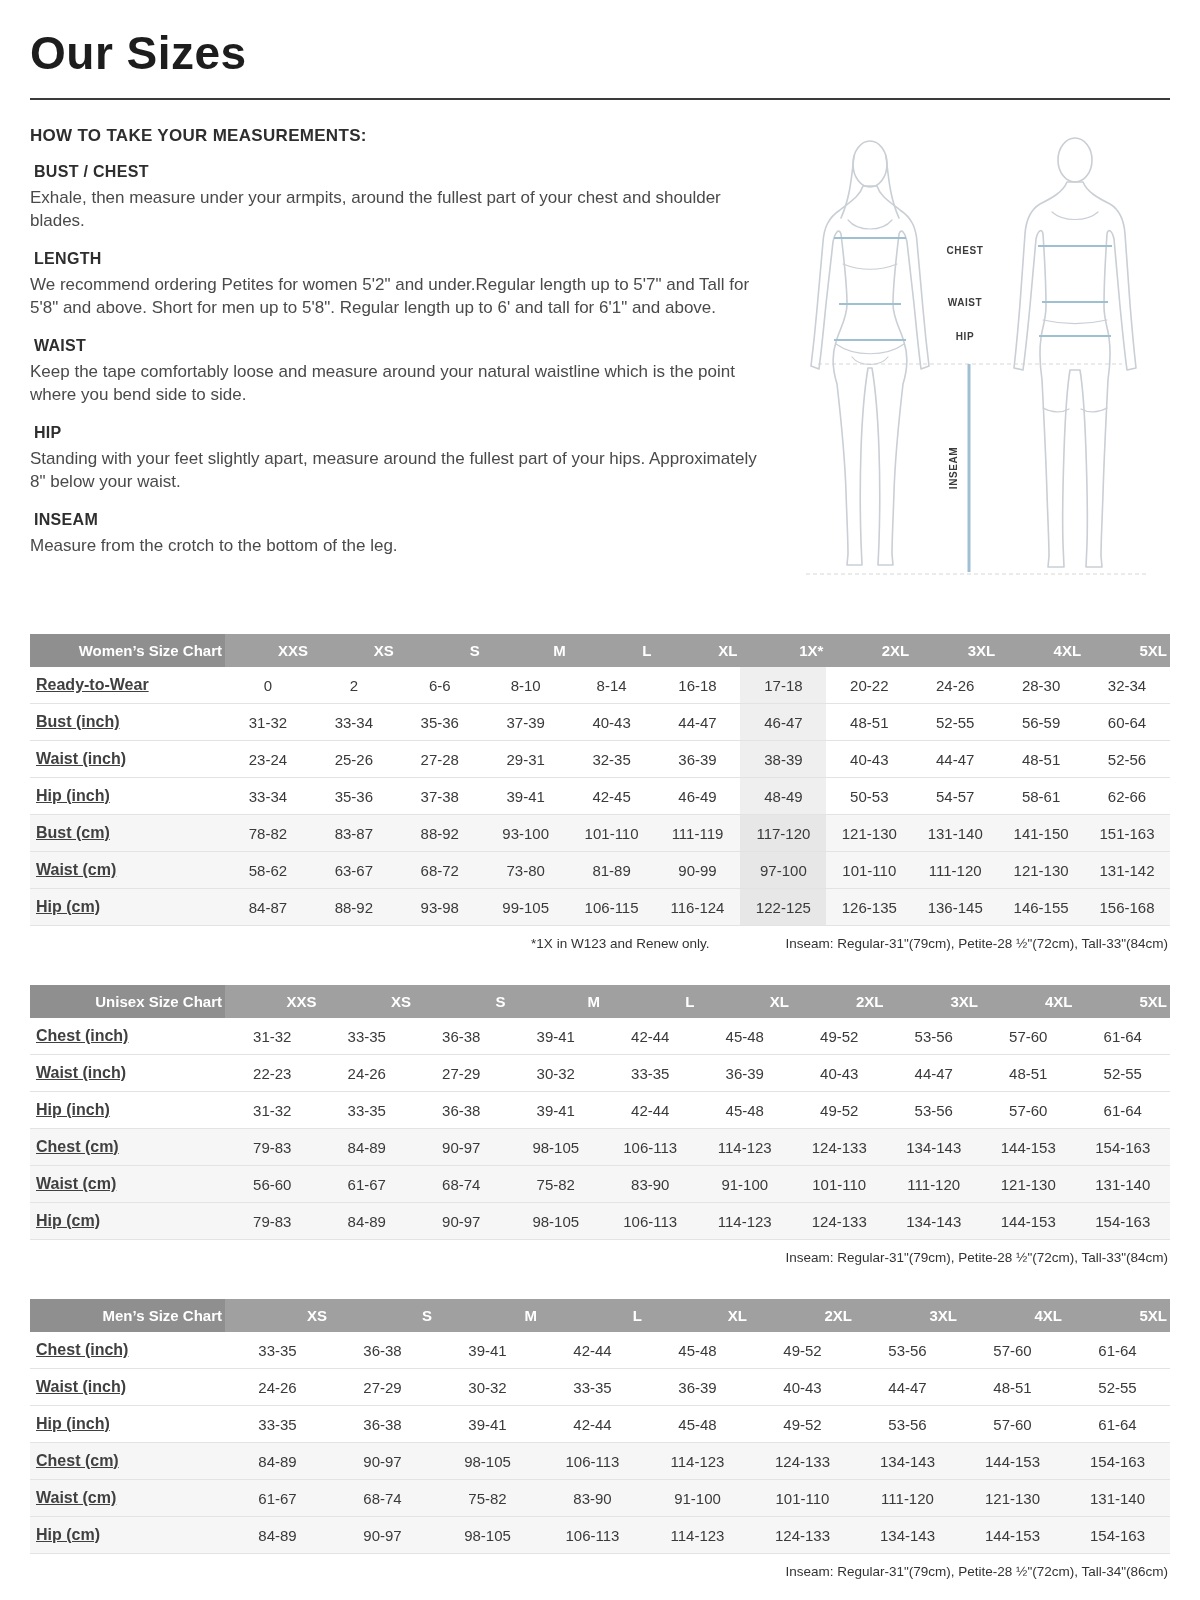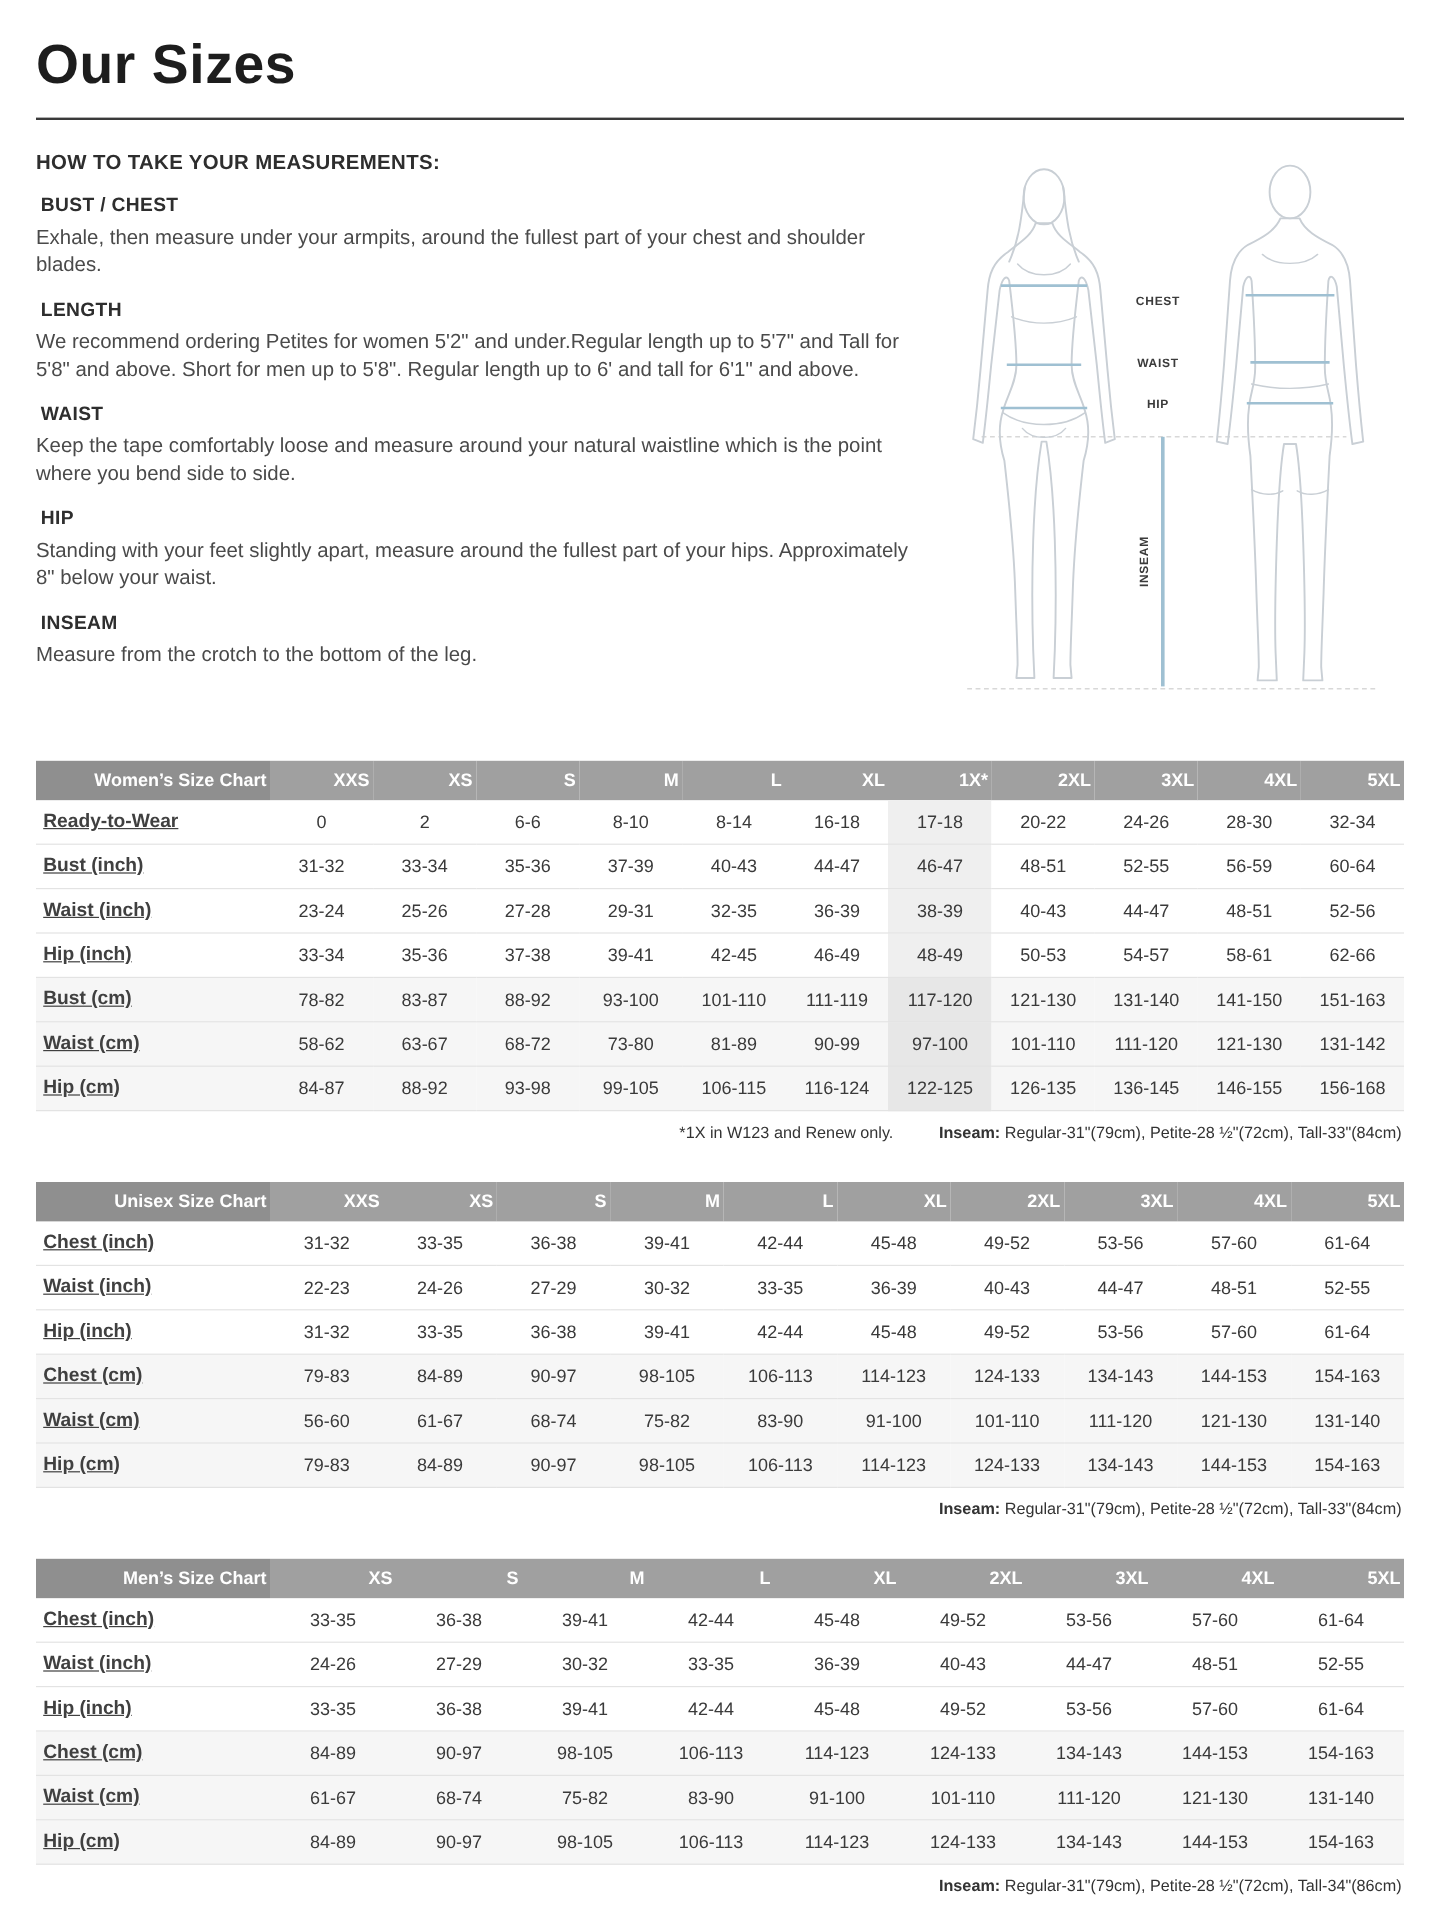--- a/index.html
+++ b/index.html
@@ -68,24 +68,24 @@
   .size-table tbody th{
     font-size:16px; font-weight:bold; color:#404040; padding:9px 6px; text-align:left;text-decoration:underline;
   }
   .size-table td{
     font-size:15px; color:#3a3a3a; padding:9px 2px; text-align:center;
   }
   .size-table td.hl{ background:var(--highlight-col-bg); }
   .size-table tr.shaded td.hl{ background:var(--highlight-col-shaded); }
 
   .footnote-row{
-    display:flex; justify-content:flex-end; gap:38px;
+    display:flex; justify-content:flex-end; gap:76px;
     margin:10px 2px 4px; font-size:13.5px; color:#333;
   }
-  .footnote-row b{ font-weight:bold; }
+  .footnote-row b{ font-weight:normal; }
 </style>
 </head>
 <body>
 
 <div class="page">
 
   <h1>Our Sizes</h1>
   <hr class="title-rule">
 
   <div class="intro">

